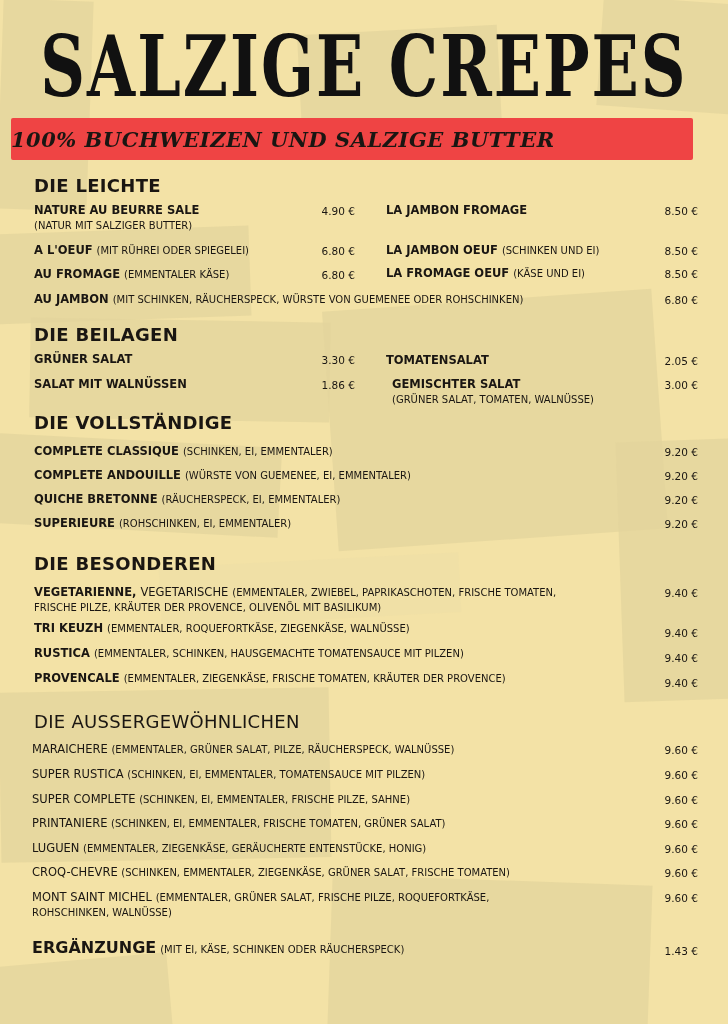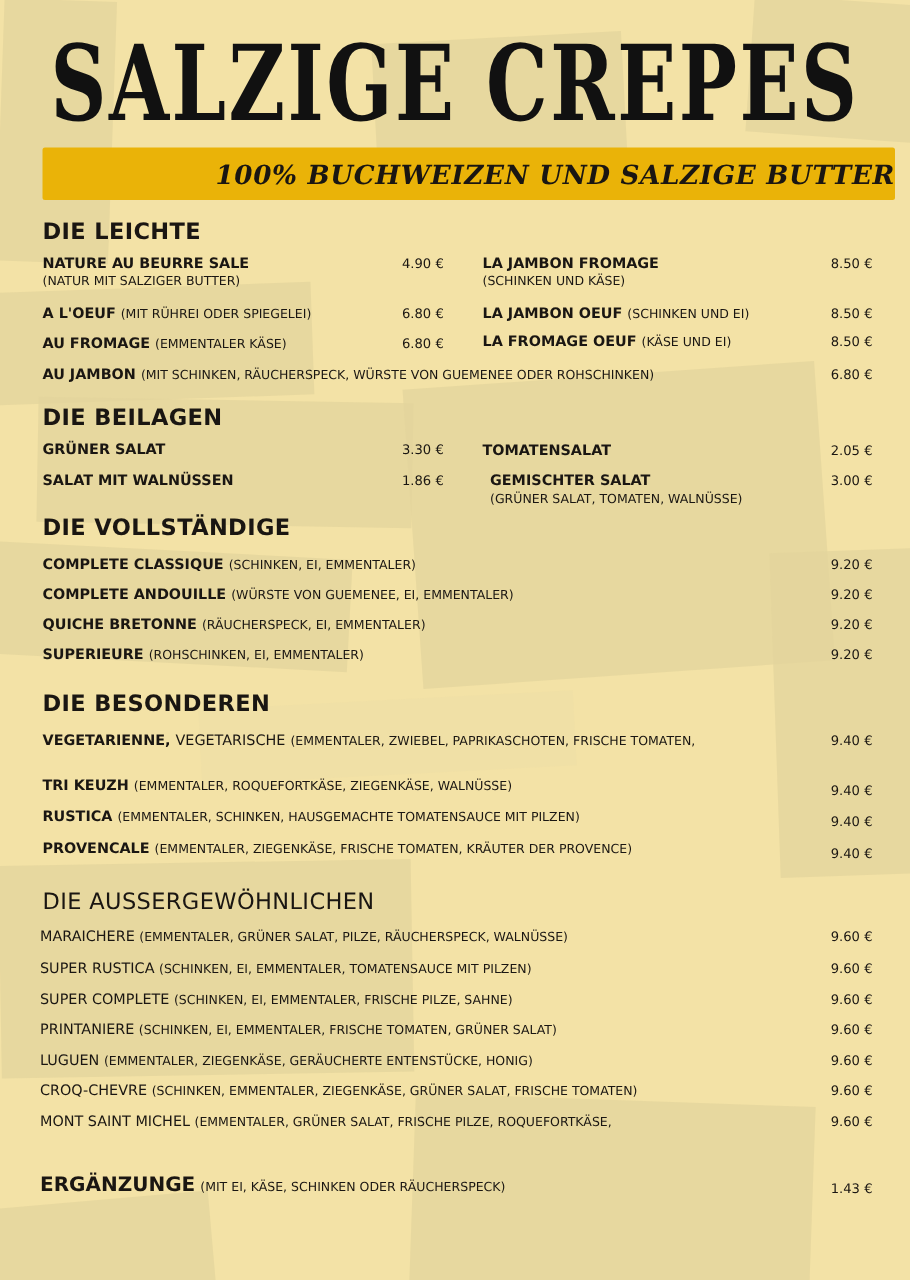--- a/index.html
+++ b/index.html
@@ -14,23 +14,23 @@
   .patch { position: absolute; background: #e3d49c; opacity: 0.75; }
   .patch.l { background: #efdfa5; }
   .page { position: relative; z-index: 1; }
   .title {
     position: absolute; top: 18px; left: 0; width: 728px; text-align: center;
     font-family: "DejaVu Serif", serif; font-size: 62px; letter-spacing: 2px;
     font-weight: bold; transform: scaleY(1.35); transform-origin: top center;
     color: #111;
   }
   .banner {
-    position: absolute; left: 34px; top: 118px; width: 682px; height: 42px;
-    background: #eab308; border-radius: 2px;
-    display: flex; align-items: center; justify-content: flex-end;
+    position: absolute; left: 11px; top: 118px; width: 682px; height: 42px;
+    background: #ef4444; border-radius: 2px;
+    display: flex; align-items: center; justify-content: flex-start;
   }
   .banner span {
     font-family: "DejaVu Serif", serif; font-style: italic; font-weight: bold;
     font-size: 21px; letter-spacing: 0.5px; text-transform: uppercase;
   }
   .sec-h {
     position: absolute; left: 34px; font-family: "DejaVu Sans", sans-serif;
     font-weight: bold; font-size: 18px; text-transform: uppercase; letter-spacing: 0.3px;
   }
   .item {
@@ -79,21 +79,20 @@
     <span>A l'oeuf</span> <span class="desc">(mit rührei oder spiegelei)</span>
   </div>
   <div class="price" style="left:295px;top:245px">6.80 €</div>
   <div class="item" style="left:34px;top:267px;width:290px">
     <span>Au fromage</span> <span class="desc">(emmentaler käse)</span>
   </div>
   <div class="price" style="left:295px;top:269px">6.80 €</div>
 
   <div class="item" style="left:386px;top:203px;width:260px">
     <div>La jambon fromage</div>
-    <div class="desc">(schinken und käse)</div>
   </div>
   <div class="price" style="left:638px;top:205px">8.50 €</div>
   <div class="item" style="left:386px;top:243px;width:260px">
     <span>La jambon oeuf</span> <span class="desc">(schinken und ei)</span>
   </div>
   <div class="price" style="left:638px;top:245px">8.50 €</div>
   <div class="item" style="left:386px;top:266px;width:260px">
     <span>La fromage oeuf</span> <span class="desc">(käse und ei)</span>
   </div>
   <div class="price" style="left:638px;top:268px">8.50 €</div>
@@ -121,20 +120,21 @@
   <div class="item" style="left:34px;top:468px;width:600px"><span>Complete andouille</span> <span class="desc">(würste von guemenee, ei, emmentaler)</span></div>
   <div class="price" style="left:638px;top:470px">9.20 €</div>
   <div class="item" style="left:34px;top:492px;width:600px"><span>Quiche bretonne</span> <span class="desc">(räucherspeck, ei, emmentaler)</span></div>
   <div class="price" style="left:638px;top:494px">9.20 €</div>
   <div class="item" style="left:34px;top:516px;width:600px"><span>Superieure</span> <span class="desc">(rohschinken, ei, emmentaler)</span></div>
   <div class="price" style="left:638px;top:518px">9.20 €</div>
 
   <div class="sec-h" style="top:553px">Die Besonderen</div>
   <div class="item" style="left:34px;top:585px;width:600px">
     <div><span>Vegetarienne, </span><span style="font-weight:normal">Vegetarische</span> <span class="desc">(emmentaler, zwiebel, paprikaschoten, frische tomaten,</span></div>
+    <div class="desc">frische pilze, kräuter der provence, olivenöl mit basilikum)</div>
   </div>
   <div class="price" style="left:638px;top:587px">9.40 €</div>
   <div class="item" style="left:34px;top:621px;width:600px"><span>Tri keuzh</span> <span class="desc">(emmentaler, roquefortkäse, ziegenkäse, walnüsse)</span></div>
   <div class="price" style="left:638px;top:627px">9.40 €</div>
   <div class="item" style="left:34px;top:646px;width:600px"><span>Rustica</span> <span class="desc">(emmentaler, schinken, hausgemachte tomatensauce mit pilzen)</span></div>
   <div class="price" style="left:638px;top:652px">9.40 €</div>
   <div class="item" style="left:34px;top:671px;width:600px"><span>Provencale</span> <span class="desc">(emmentaler, ziegenkäse, frische tomaten, kräuter der provence)</span></div>
   <div class="price" style="left:638px;top:677px">9.40 €</div>
 
   <div class="sec-h" style="top:711px;font-weight:normal">Die Aussergewöhnlichen</div>
@@ -145,20 +145,21 @@
   <div class="item" style="left:32px;top:792px;width:600px;font-weight:normal"><span>Super complete</span> <span class="desc">(schinken, ei, emmentaler, frische pilze, sahne)</span></div>
   <div class="price" style="left:638px;top:794px">9.60 €</div>
   <div class="item" style="left:32px;top:816px;width:600px;font-weight:normal"><span>Printaniere</span> <span class="desc">(schinken, ei, emmentaler, frische tomaten, grüner salat)</span></div>
   <div class="price" style="left:638px;top:818px">9.60 €</div>
   <div class="item" style="left:32px;top:841px;width:600px;font-weight:normal"><span>Luguen</span> <span class="desc">(emmentaler, ziegenkäse, geräucherte entenstücke, honig)</span></div>
   <div class="price" style="left:638px;top:843px">9.60 €</div>
   <div class="item" style="left:32px;top:865px;width:600px;font-weight:normal"><span>Croq-chevre</span> <span class="desc">(schinken, emmentaler, ziegenkäse, grüner salat, frische tomaten)</span></div>
   <div class="price" style="left:638px;top:867px">9.60 €</div>
   <div class="item" style="left:32px;top:890px;width:600px;font-weight:normal">
     <div><span>Mont Saint Michel</span> <span class="desc">(emmentaler, grüner salat, frische pilze, roquefortkäse,</span></div>
+    <div class="desc">rohschinken, walnüsse)</div>
   </div>
   <div class="price" style="left:638px;top:892px">9.60 €</div>
 
   <div class="item" style="left:32px;top:940px;width:600px">
     <span class="big">Ergänzunge</span> <span class="desc">(mit ei, käse, schinken oder räucherspeck)</span>
   </div>
   <div class="price" style="left:638px;top:945px">1.43 €</div>
 </div>
 
 </body></html>

